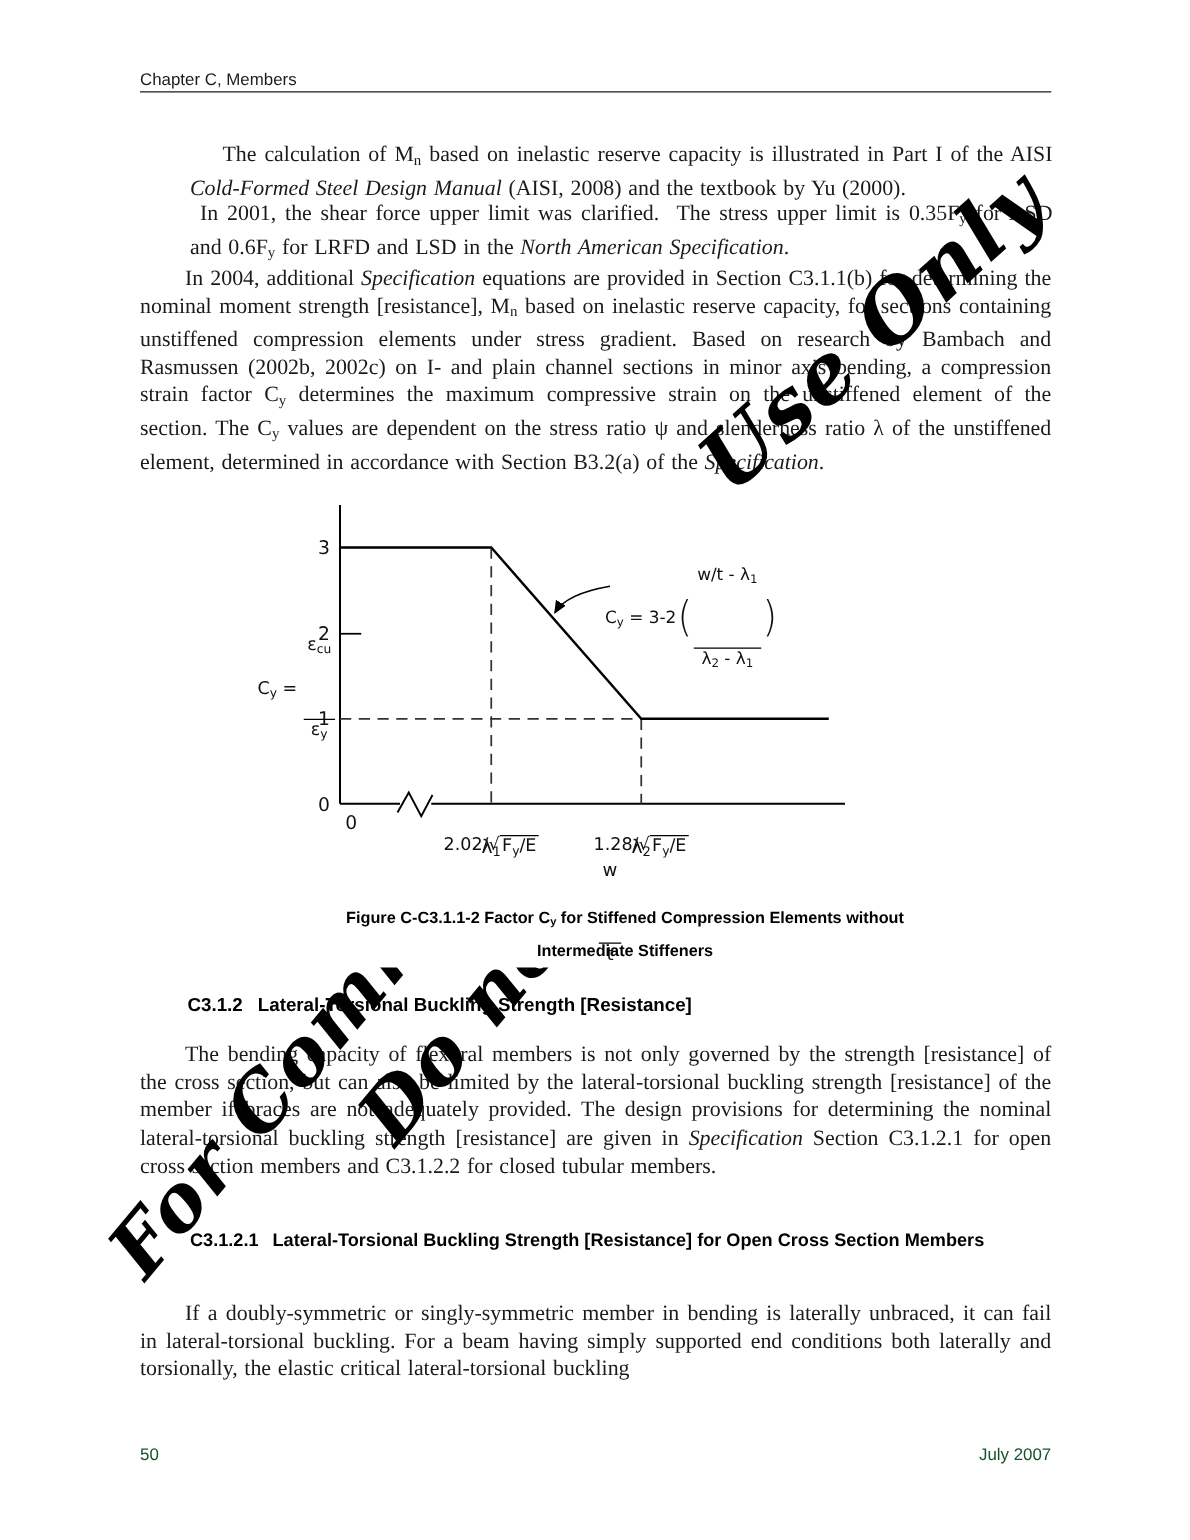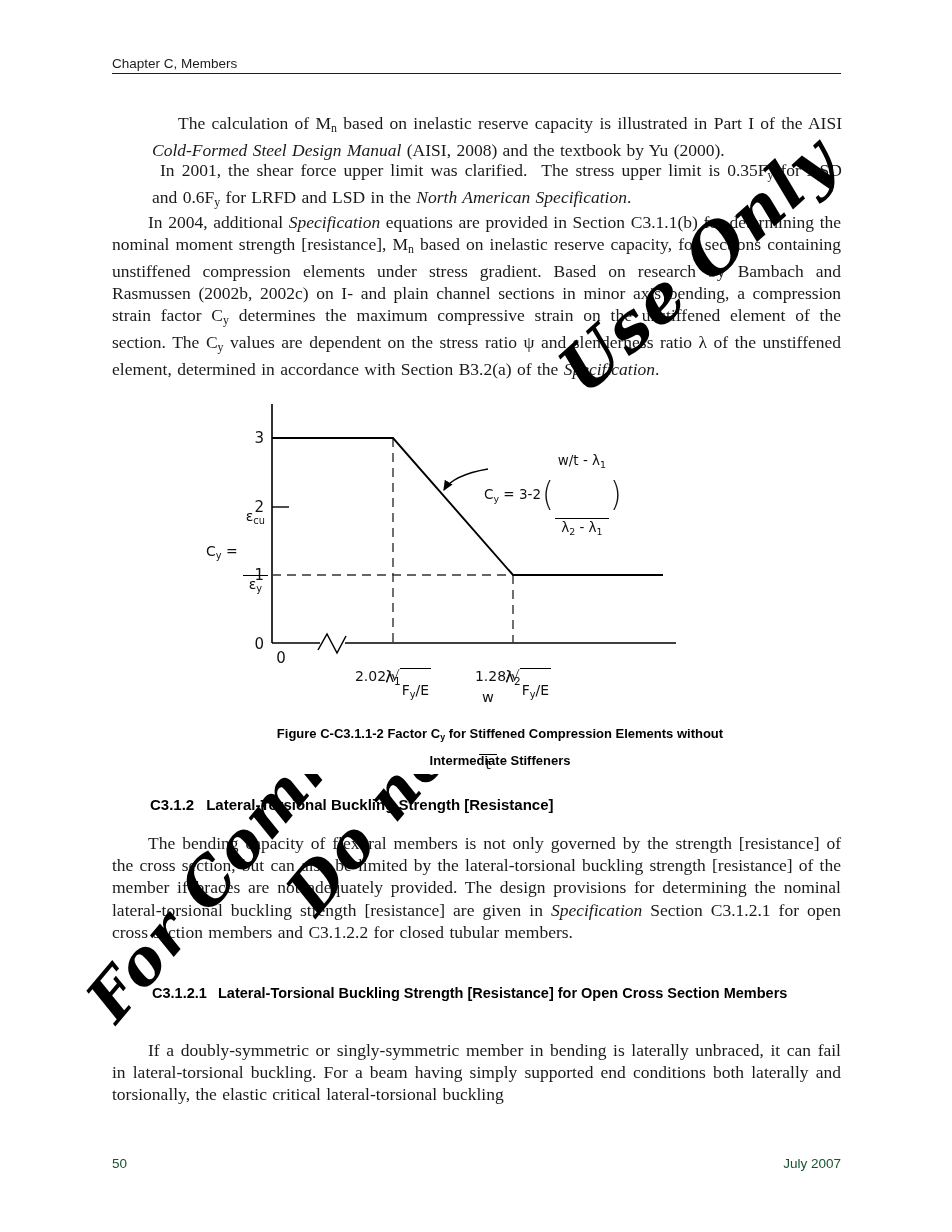--- a/index.html
+++ b/index.html
@@ -35,21 +35,21 @@
   .frac .fden{border-top:1.3px solid #000;}
   .frac .fnum,.frac .fden{padding:0 3px;line-height:1.25;}
   .ylab{left:56px;top:112px;display:flex;align-items:center;gap:5px;font-size:14px;}
   .formula{left:334px;top:56px;display:flex;align-items:center;gap:1px;font-size:13.5px;}
   .bigp{font-size:30px;font-weight:300;line-height:1;transform:scaleY(1.12);}
   .xtick{width:60px;text-align:center;font-size:15px;margin-top:22px;}
   .xt1{left:213px;top:250px;}
   .xt2{left:333px;top:250px;}
   .sqrtlab{width:150px;display:flex;justify-content:center;align-items:flex-start;font-size:14px;top:272px;}
   .sq1{left:168px;} .sq2{left:288px;}
-  .radicand{border-top:1.3px solid #000;padding:13px 2px;text-align:center;}
+  .radicand{border-top:1.3px solid #000;padding:0 2px;text-align:center;}
   .wtfrac{left:320px;top:292px;width:36px;text-align:center;font-size:14.5px;}
   .cap{position:absolute;left:0;top:326px;width:700px;text-align:center;
        font-family:"Liberation Sans",sans-serif;font-weight:bold;font-size:13px;line-height:24px;color:#000;}
 </style>
 </head>
 <body>
 
 <div class="page">
 
   <div class="layer-text">

